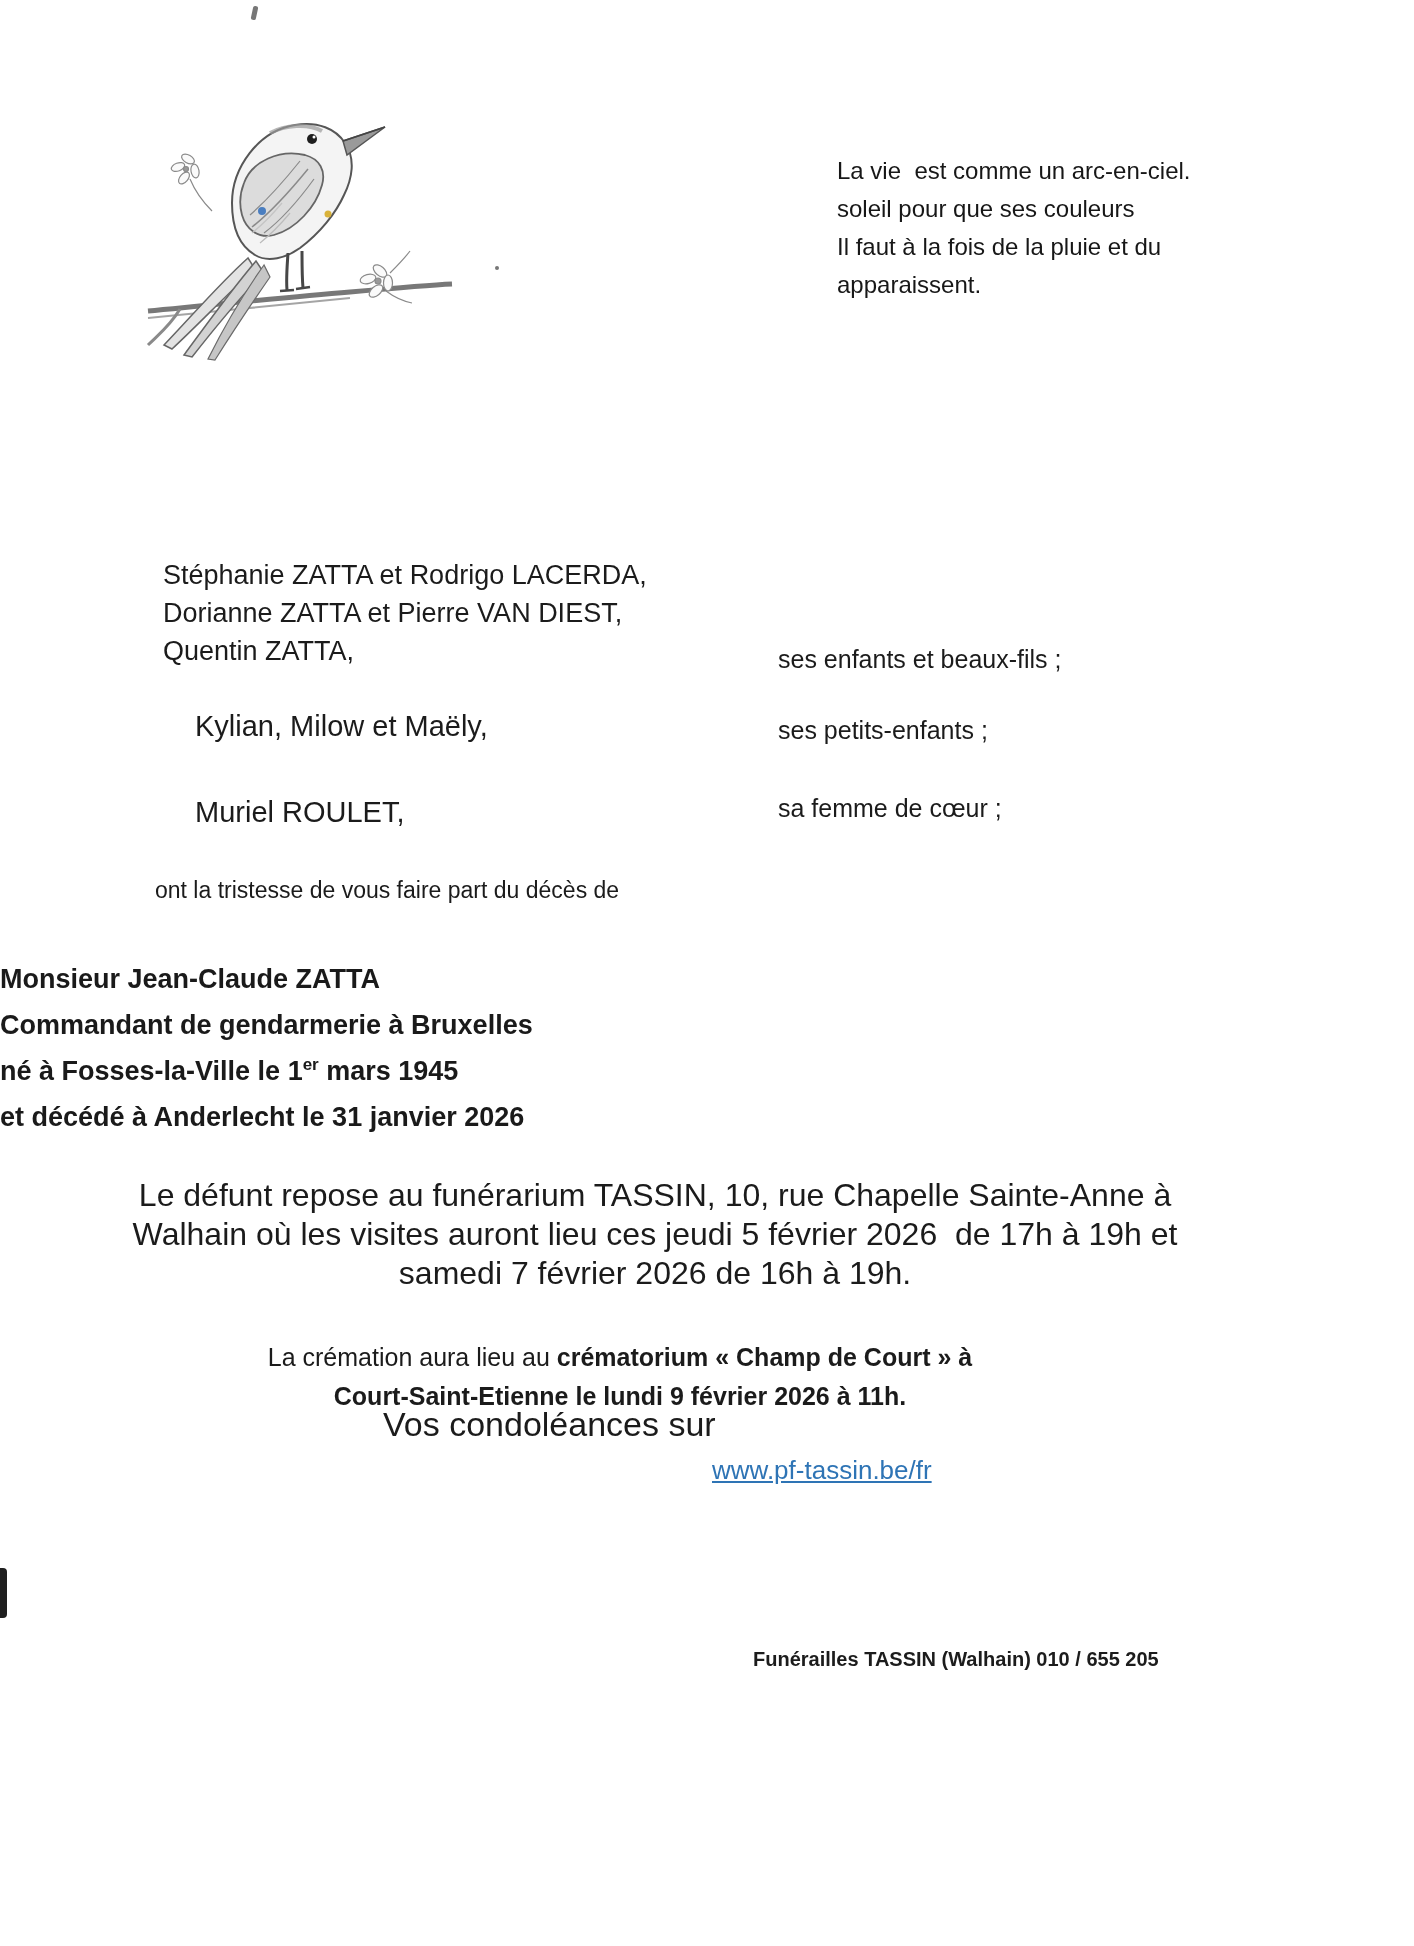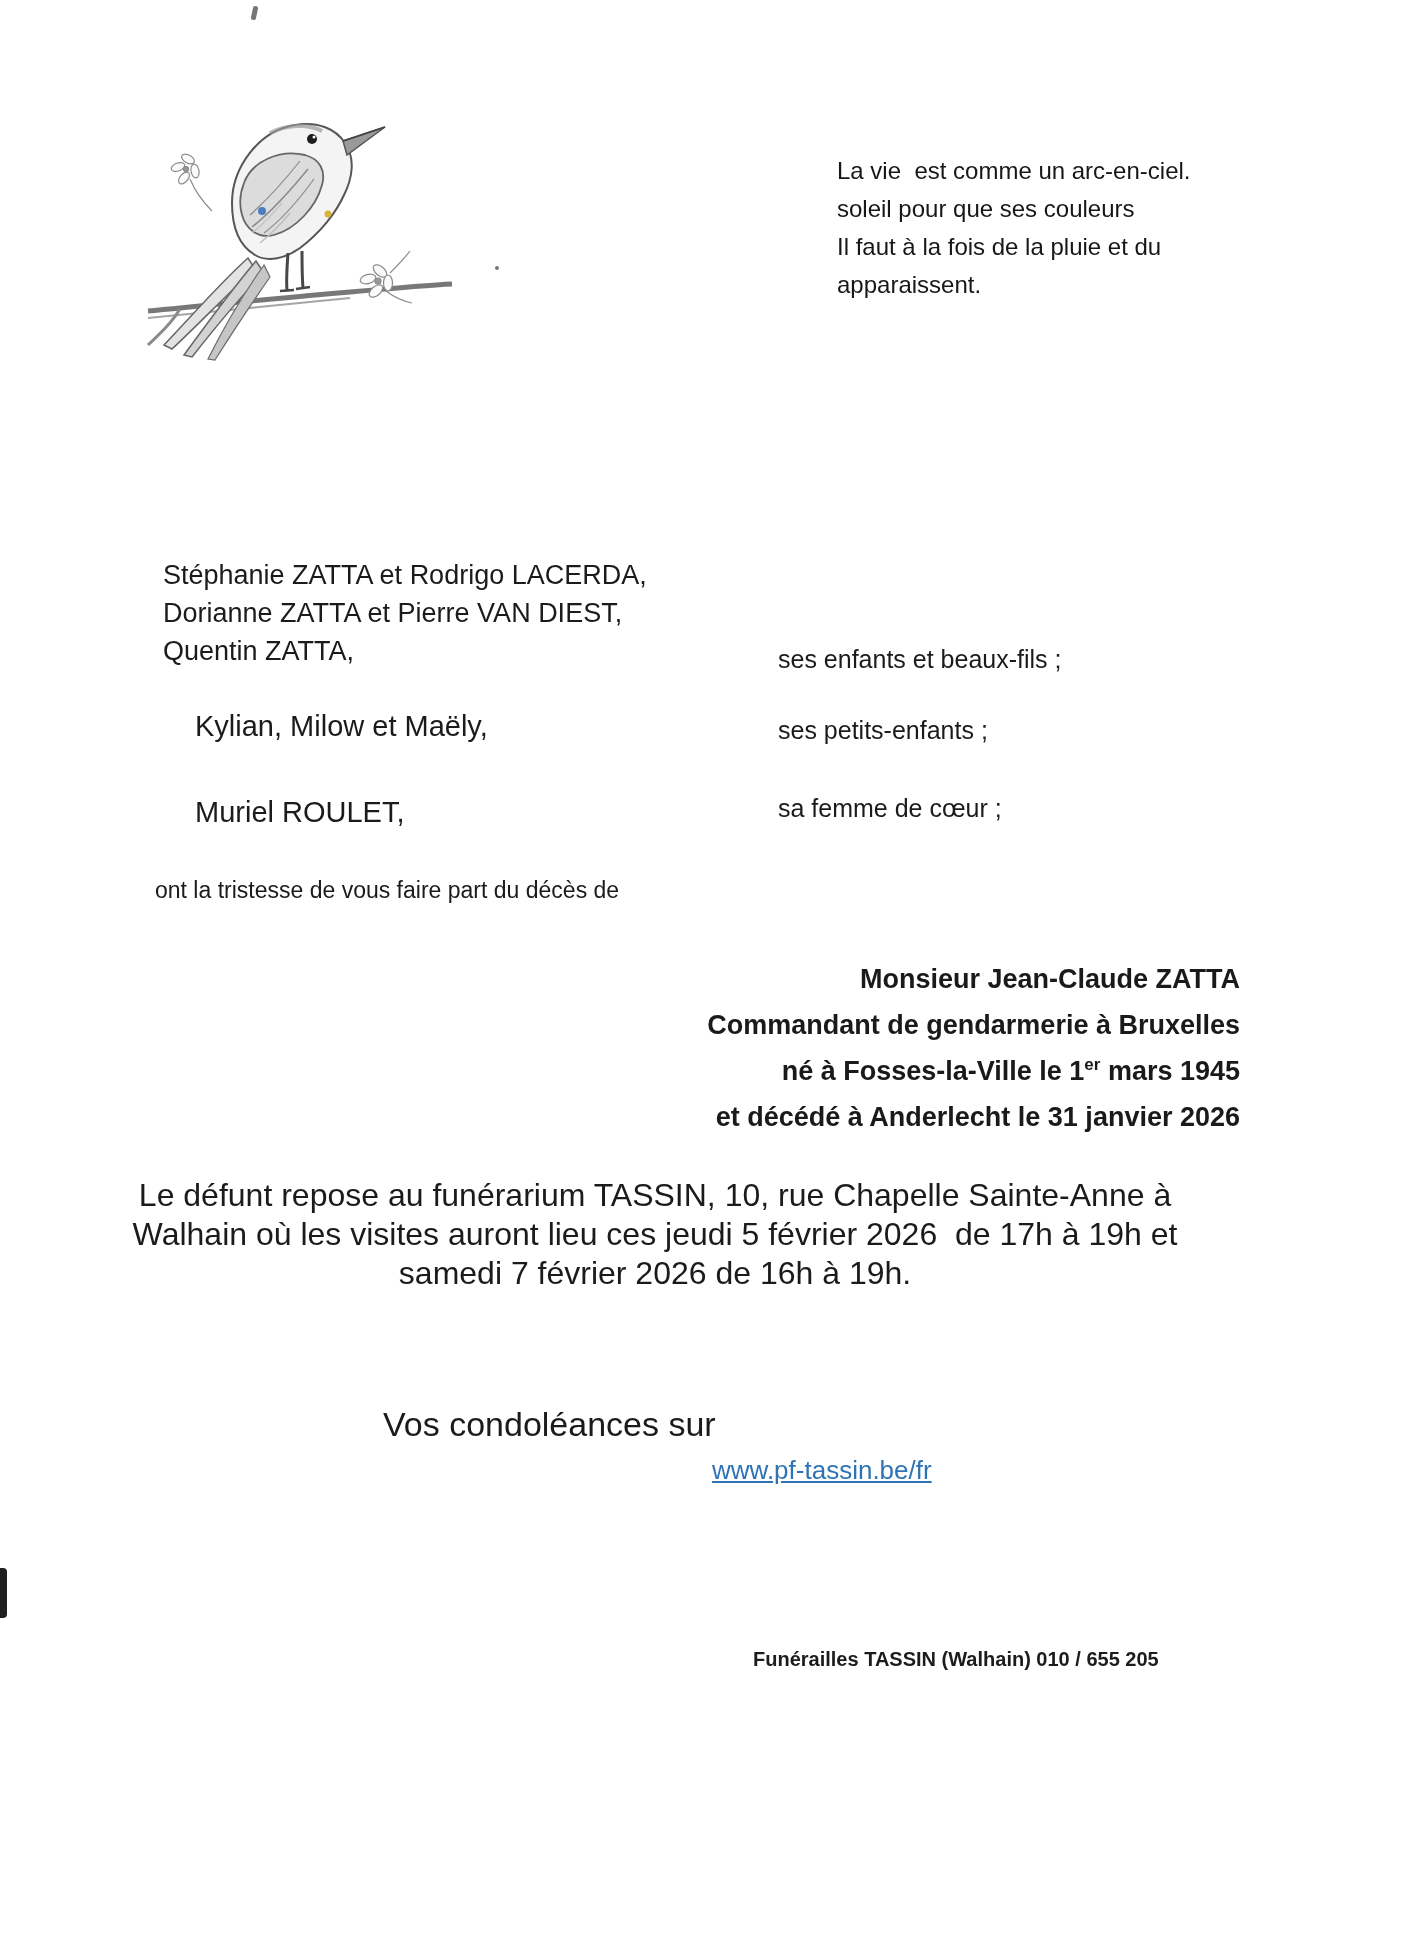--- a/index.html
+++ b/index.html
@@ -36,21 +36,21 @@
   .rel-label{
     width:400px; right:236px; 
     font-size:25px; color:#1b1b1b;
   }
   .intro{
     left:155px; top:877px;
     font-size:23px; color:#1b1b1b;
   }
   .announce{
     left:0; top:956px; width:1240px;
-    text-align:right;
+    text-align:left;
     font-size:27px; font-weight:bold; line-height:46px;
     color:#1a1a1a;
   }
   .announce sup{font-size:17px; vertical-align:super; line-height:0;}
   .visitation{
     left:0; top:1176px; width:1310px;
     text-align:center;
     font-size:32px; line-height:39px;
     color:#1b1b1b;
   }
@@ -178,20 +178,24 @@
     <div><span class="line">né à Fosses-la-Ville le 1</span><sup>er</sup><span class="line"> mars 1945</span></div>
     <div class="line">et décédé à Anderlecht le 31 janvier 2026</div>
   </div>
 
   <div class="abs visitation">
     <div class="line">Le défunt repose au funérarium TASSIN, 10, rue Chapelle Sainte-Anne à</div>
     <div class="line">Walhain où les visites auront lieu ces jeudi 5 février 2026  de 17h à 19h et</div>
     <div class="line">samedi 7 février 2026 de 16h à 19h.</div>
   </div>
 
+  <div class="abs cremation">
+    <div><span class="line">La crémation aura lieu au </span><span class="line bold">crématorium « Champ de Court » à</span></div>
+    <div class="line bold">Court-Saint-Etienne le lundi 9 février 2026 à 11h.</div>
+  </div>
 
   <div class="abs condolences-label line">Vos condoléances sur</div>
   <a class="abs condolences-link" style="color:#2e74b5">www.pf-tassin.be/fr</a>
 
   <div class="abs footer line">Funérailles TASSIN (Walhain) 010 / 655 205</div>
 
   <div class="abs edge-mark"></div>
   <div class="abs dot-mark"></div>
   <div class="abs speck-top"></div>
 

